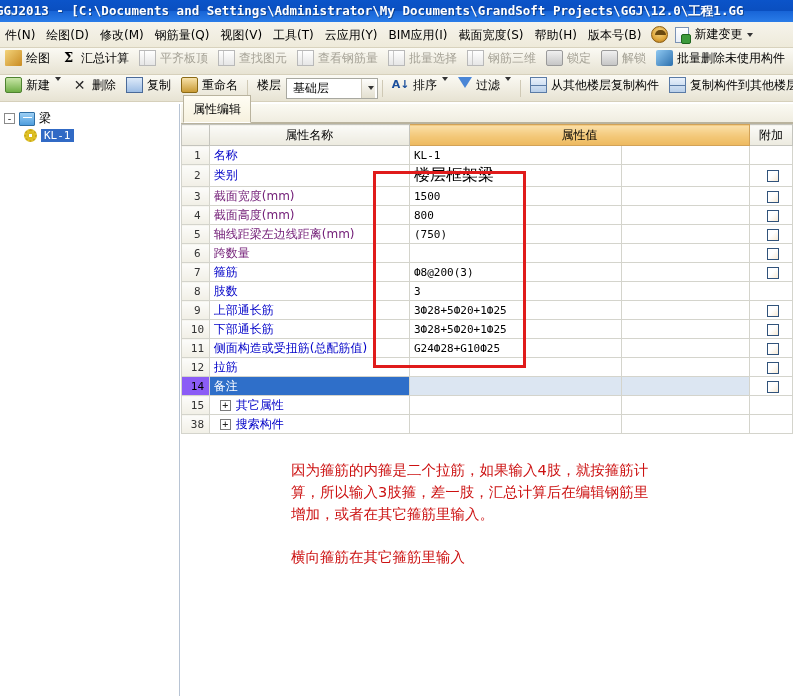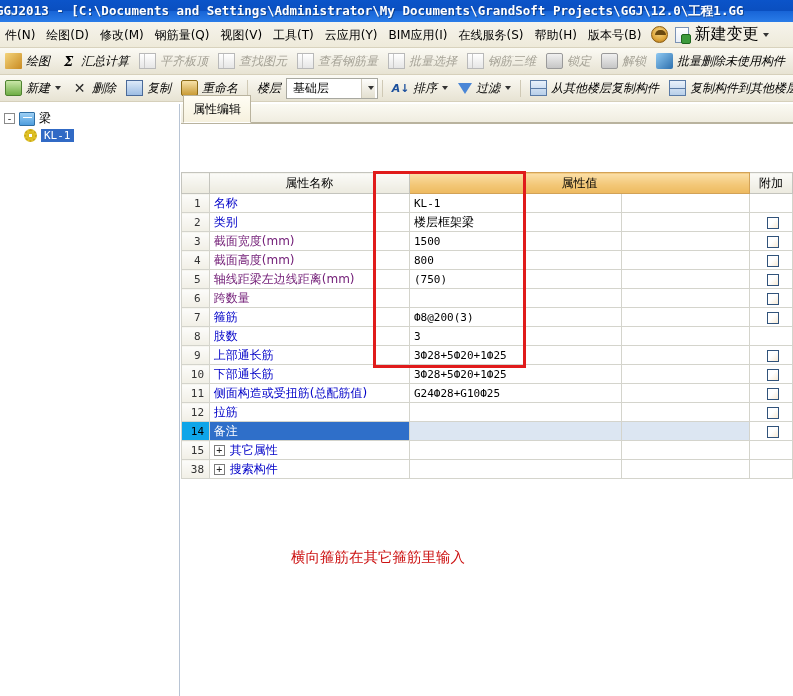--- a/index.html
+++ b/index.html
@@ -64,41 +64,41 @@
   .menu-icon-doc {
     width: 14px; height: 16px; margin: 0 3px 0 4px;
     background: linear-gradient(to bottom,#ffffff,#e8eef7);
     border: 1px solid #7b93b5; position: relative; flex: 0 0 auto;
   }
   .menu-icon-doc::after {
     content:""; position:absolute; right:-3px; bottom:-2px; width:8px; height:8px;
     background:#3c9a3c; border:1px solid #1e661e; border-radius:2px;
   }
   .newchange {
-    font-size: 16px; padding: 3px 2px; display:flex; align-items:center;
+    font-size: 12px; padding: 3px 2px; display:flex; align-items:center;
   }
   .caret-down {
     width:0;height:0;border-left:3.5px solid transparent;border-right:3.5px solid transparent;
     border-top:4px solid #333; margin-left:5px; display:inline-block;
   }
 
   
   .toolbar {
     height: 27px;
     background: linear-gradient(to bottom, #fbfaf4 0%, #efece0 60%, #e7e3d3 100%);
     border-bottom: 1px solid #d6d0bb;
     display: flex;
     align-items: center;
     white-space: nowrap;
     overflow: hidden;
   }
   .tb-btn {
-    display: flex; align-items: center; height: 23px;
+    display: flex; height: 23px;
     padding: 0 5px; margin: 12px 0px; font-size: 12px; color: #000;
-    cursor: default; flex: 0 0 auto; font-style: italic;
+    cursor: default; flex: 0 0 auto;
   }
   .tb-btn.disabled { color: #a5a296; }
   .tb-sep { width: 1px; height: 17px; background: #cfc9b5; margin: 0 4px; flex: 0 0 auto; }
   .ico { width: 17px; height: 16px; margin-right: 4px; flex: 0 0 auto; position: relative; }
 
   
   .ico-pencil { background: linear-gradient(135deg,#f3d37a 0%, #c98b22 100%); transform: rotate(-0deg); border-radius:1px; }
   .ico-sigma { display:flex;align-items:center;justify-content:center;font-weight:bold;font-size:13px;font-family:"DejaVu Serif",serif; }
   .ico-grid { background: linear-gradient(#fff,#e6e6e6); border:1px solid #b9b9b9; }
   .ico-grid::after{content:"";position:absolute;left:4px;top:0;width:1px;height:100%;background:#c8c8c8;}
@@ -186,21 +186,21 @@
   .tab {
     height:28px; padding:1px 9px 0 9px; font-size:12px;
     background:linear-gradient(to bottom,#fffdf4,#f6f1de);
     border:1px solid #b9b39e; border-bottom:1px solid #fff;
     display:flex; align-items:center;font-family:Liberation Mono, monospace;
   }
   .tab-rest { flex:1; height:18px; border-bottom:1px solid #b9b39e; }
 
   
   .grid { position:absolute; left:0; top:20px; width:612px; }
-  table.props { border-collapse:collapse; width:612px; table-layout:fixed; font-size:12px;margin-top:48px; }
+  table.props { border-collapse:collapse; width:612px; table-layout:fixed; font-size:12px; }
   table.props col.c-num { width:26px; }
   table.props col.c-name { width:187px; }
   table.props col.c-val { width:198px; }
   table.props col.c-pad { width:120px; }
   table.props col.c-att { width:40px; }
 
   table.props th {
     height:21px; font-weight:normal; font-size:12px;
     border:1px solid #c4c4bd; background:linear-gradient(to bottom,#fbfbf8,#eceadf);
     padding:0;
@@ -213,27 +213,27 @@
     height:19px; border:1px solid #d4d4cc; padding:0 0 0 4px;
     vertical-align:middle; overflow:hidden; white-space:nowrap;
   }
   td.num {
     text-align:center; padding:0; color:#333; font-size:11px;
     background:linear-gradient(to bottom,#fcfcfa,#f1efe6);
     font-family:"DejaVu Sans Mono","Liberation Mono",monospace;
   }
   td.name { color:#0000c8; padding-left:18px; }
   td.name.black { color:#701a75; }
-  td.name.group { padding-left:4px; }
+  td.name.group { padding-left:10px; }
   td.value { color:#000; font-family:"DejaVu Sans Mono","Liberation Mono",monospace; font-size:11px; }
-  td.value.cjk { font-family:Liberation Sans, sans-serif; font-size:12px; }
+  td.value.cjk { font-family:Liberation Sans, sans-serif; font-size:16px; }
   td.pad { border-left:1px solid #d4d4cc; }
   td.att { text-align:center; padding:0; }
 
-  tr.selected td.num { background:#0ea5e9; color:#000; }
+  tr.selected td.num { background:#8b5cf6; color:#000; }
   tr.selected td.name { background:#2f6fc9; color:#fff; }
   tr.selected td.value, tr.selected td.pad { background:#dce6f2; }
 
   .chk {
     width:12px;height:12px;display:inline-block;
     border:1px solid #31537b;
     background:linear-gradient(135deg,#ffffff 0%, #ffffff 45%, #f7ead6 100%);
     vertical-align:middle;
   }
   .grp-exp {
@@ -266,21 +266,21 @@
 
   <div class="menubar">
     <div class="menu-item">件(N)</div>
     <div class="menu-item">绘图(D)</div>
     <div class="menu-item">修改(M)</div>
     <div class="menu-item">钢筋量(Q)</div>
     <div class="menu-item">视图(V)</div>
     <div class="menu-item">工具(T)</div>
     <div class="menu-item">云应用(Y)</div>
     <div class="menu-item">BIM应用(I)</div>
-    <div class="menu-item">在线服务(S)</div>
+    <div class="menu-item">截面宽度(S)</div>
     <div class="menu-item">帮助(H)</div>
     <div class="menu-item">版本号(B)</div>
     <div class="menu-icon-face"></div>
     <div class="menu-icon-doc"></div>
     <div class="newchange">
       <span>新建变更</span>
       <i class="caret-down"></i>
     </div>
   </div>
 
@@ -523,16 +523,19 @@
                 <td class="value"></td>
                 <td class="pad"></td>
                 <td class="att"></td>
               </tr>
             </tbody>
         </table>
       </div>
 
       <div class="red-box" style="left:192px; top:67px; width:153px; height:197px;"></div>
 
+      <div class="annot" style="left:110px; top:355px; width:470px;">因为箍筋的内箍是二个拉筋，如果输入4肢，就按箍筋计
+算，所以输入3肢箍，差一肢，汇总计算后在编辑钢筋里
+增加，或者在其它箍筋里输入。</div>
       <div class="annot annot-l2" style="left:110px; top:442px; width:470px;">横向箍筋在其它箍筋里输入</div>
     </div>
   </div>
 </div>
 
 </body></html>

